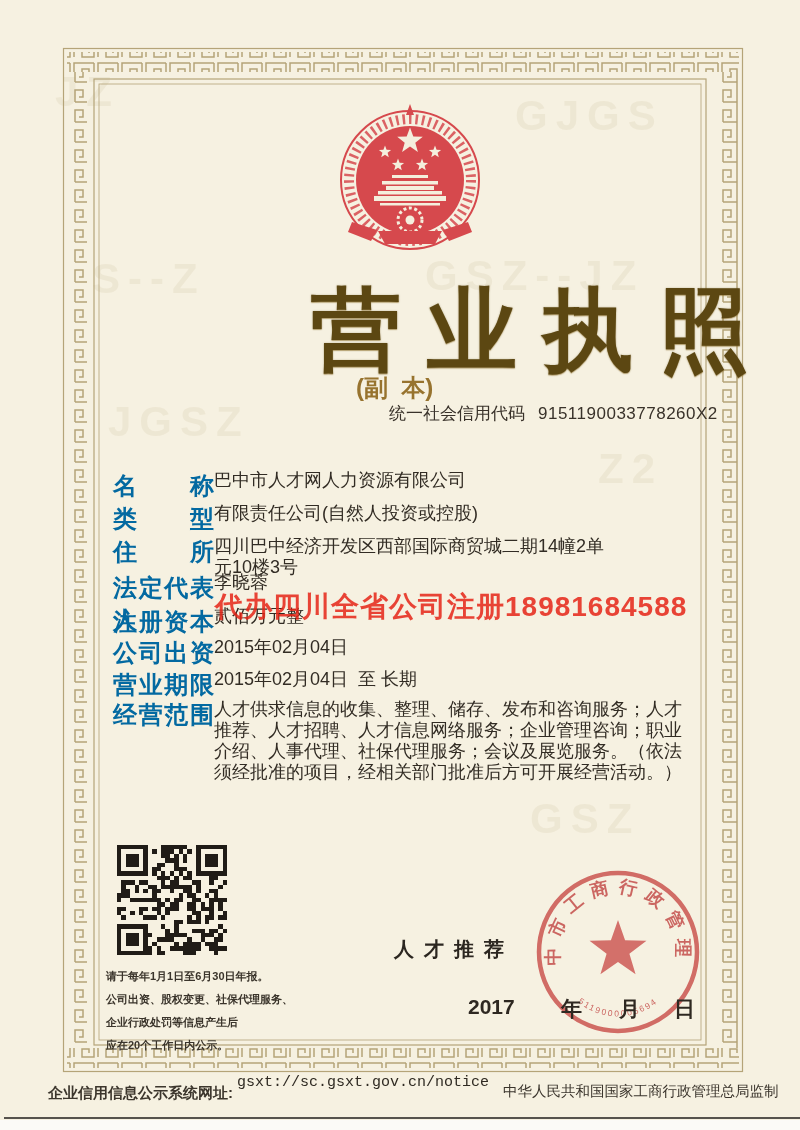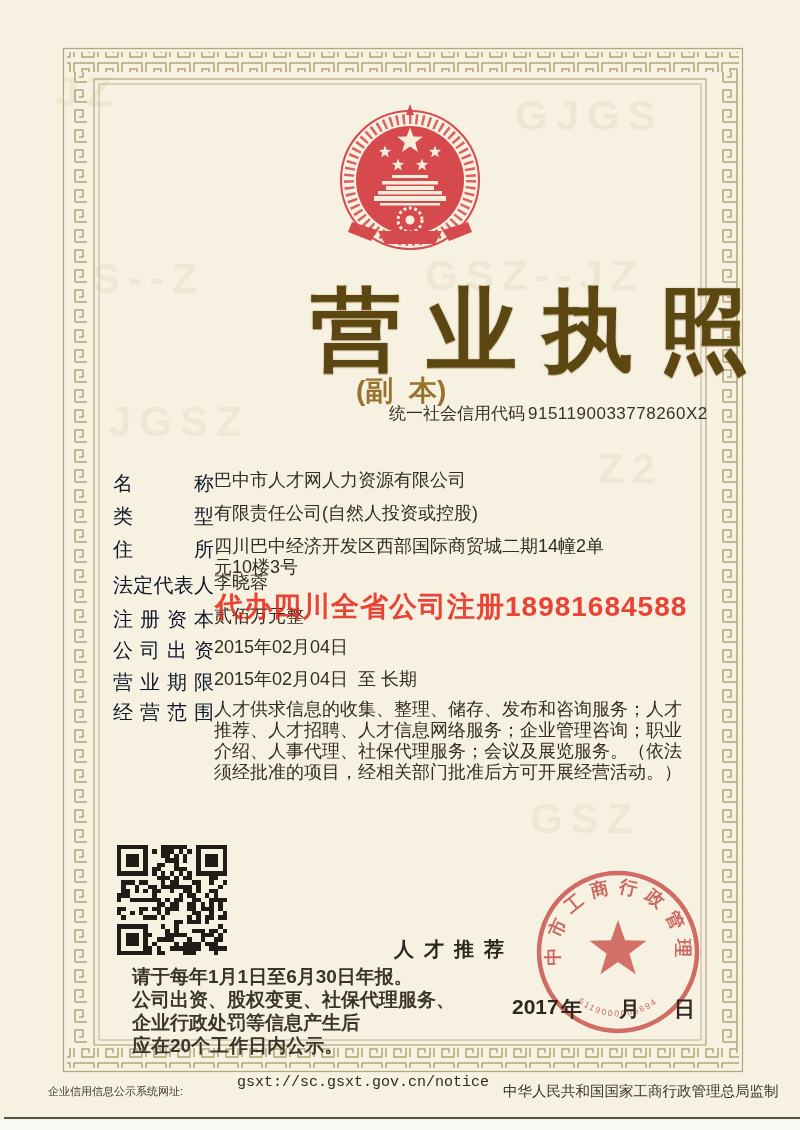--- a/index.html
+++ b/index.html
@@ -7,45 +7,45 @@
         font-family:"Liberation Sans","DejaVu Sans",sans-serif;}
   .ghost-layer{position:absolute;inset:0;z-index:1;}
   .ghost-layer span{position:absolute;font-weight:bold;font-size:42px;letter-spacing:8px;
         color:#b3a173;opacity:.12;white-space:nowrap;}
   #overlay{position:absolute;left:0;top:0;z-index:2;}
   .txt{position:absolute;z-index:3;color:#332c24;}
   
   .doc-title{left:63px;top:270px;width:680px;text-align:right;font-size:90px;font-weight:900;
         letter-spacing:26px;padding-left:32px;color:#5c4712;
         text-shadow:0 1px 1px rgba(140,110,40,.55), 0 0 2px rgba(90,70,20,.35);}
-  .doc-subtitle{left:356px;top:372px;font-size:28px;font-weight:600;color:#97732e;white-space:pre;}
+  .doc-subtitle{left:356px;top:372px;font-size:24px;font-weight:600;color:#97732e;white-space:pre;}
   .credit-line{left:389px;top:402px;font-size:17px;color:#39322a;white-space:nowrap;}
   .credit-line .lbl{font-weight:400;margin-top:35px;}
-  .credit-line .code{margin-left:3px;letter-spacing:.5px;}
+  .credit-line .code{margin-left:13px;letter-spacing:.5px;}
   
   .frow{position:absolute;z-index:3;}
-  .flabel{position:absolute;left:113px;width:101px;font-size:20px;font-weight:400;color:#0f172a;
+  .flabel{position:absolute;left:113px;width:101px;font-size:24px;font-weight:700;color:#0369a1;
         text-align:justify;text-align-last:justify;}
   .fvalue{position:absolute;left:214px;width:475px;font-size:18px;line-height:21px;color:#322c24;
         white-space:pre-wrap;}
   .r1{top:470px;} .r2{top:503px;} .r3{top:536px;} .r4{top:572px;}
   .r5{top:606px;} .r6{top:637px;} .r7{top:669px;} .r8{top:699px;}
   .w-narrow{width:395px;}
   
   .agent-stamp{position:absolute;left:215px;top:588px;z-index:4;font-size:28px;font-weight:700;
         letter-spacing:1px;color:rgba(229,36,22,.85);white-space:nowrap;}
   
   #qr{position:absolute;left:117px;top:845px;z-index:3;}
-  .annual-note{left:106px;top:965px;font-size:19px;font-weight:600;line-height:23px;color:#3a342b;margin-left:26px;}
+  .annual-note{left:106px;top:965px;font-size:11px;font-weight:600;line-height:23px;color:#3a342b;}
   
   .reg-label{left:394px;top:936px;font-size:20px;font-weight:600;letter-spacing:10px;color:#2b2620;white-space:nowrap;}
   .date-part{position:absolute;top:995px;z-index:3;font-size:21px;font-weight:600;color:#2e2821;}
-  .d-year{left:512px;} .d-yu{left:561px;} .d-mu{left:619px;} .d-du{left:674px;}
-  
-  .site-label{left:48px;top:1084px;font-size:11px;color:#3c362d;white-space:nowrap;}
+  .d-year{left:468px;} .d-yu{left:561px;} .d-mu{left:619px;} .d-du{left:674px;}
+  
+  .site-label{left:48px;top:1084px;font-size:15px;color:#3c362d;white-space:nowrap;font-weight:bold;}
   .site-url{left:237px;top:1074px;font-size:15px;color:#2f2a22;font-family:"Liberation Mono","DejaVu Sans Mono",monospace;white-space:nowrap;}
   .issuer{left:503px;top:1082px;font-size:14.5px;color:#3a342c;white-space:nowrap;}
   
   .scan-line{position:absolute;left:4px;top:1117px;width:796px;height:2px;background:#56534d;z-index:5;}
   .scan-below{position:absolute;left:0;top:1120px;width:800px;height:10px;background:#fbfaf7;z-index:5;}
 </style>
 </head>
 <body>
 
 <div class="page">

